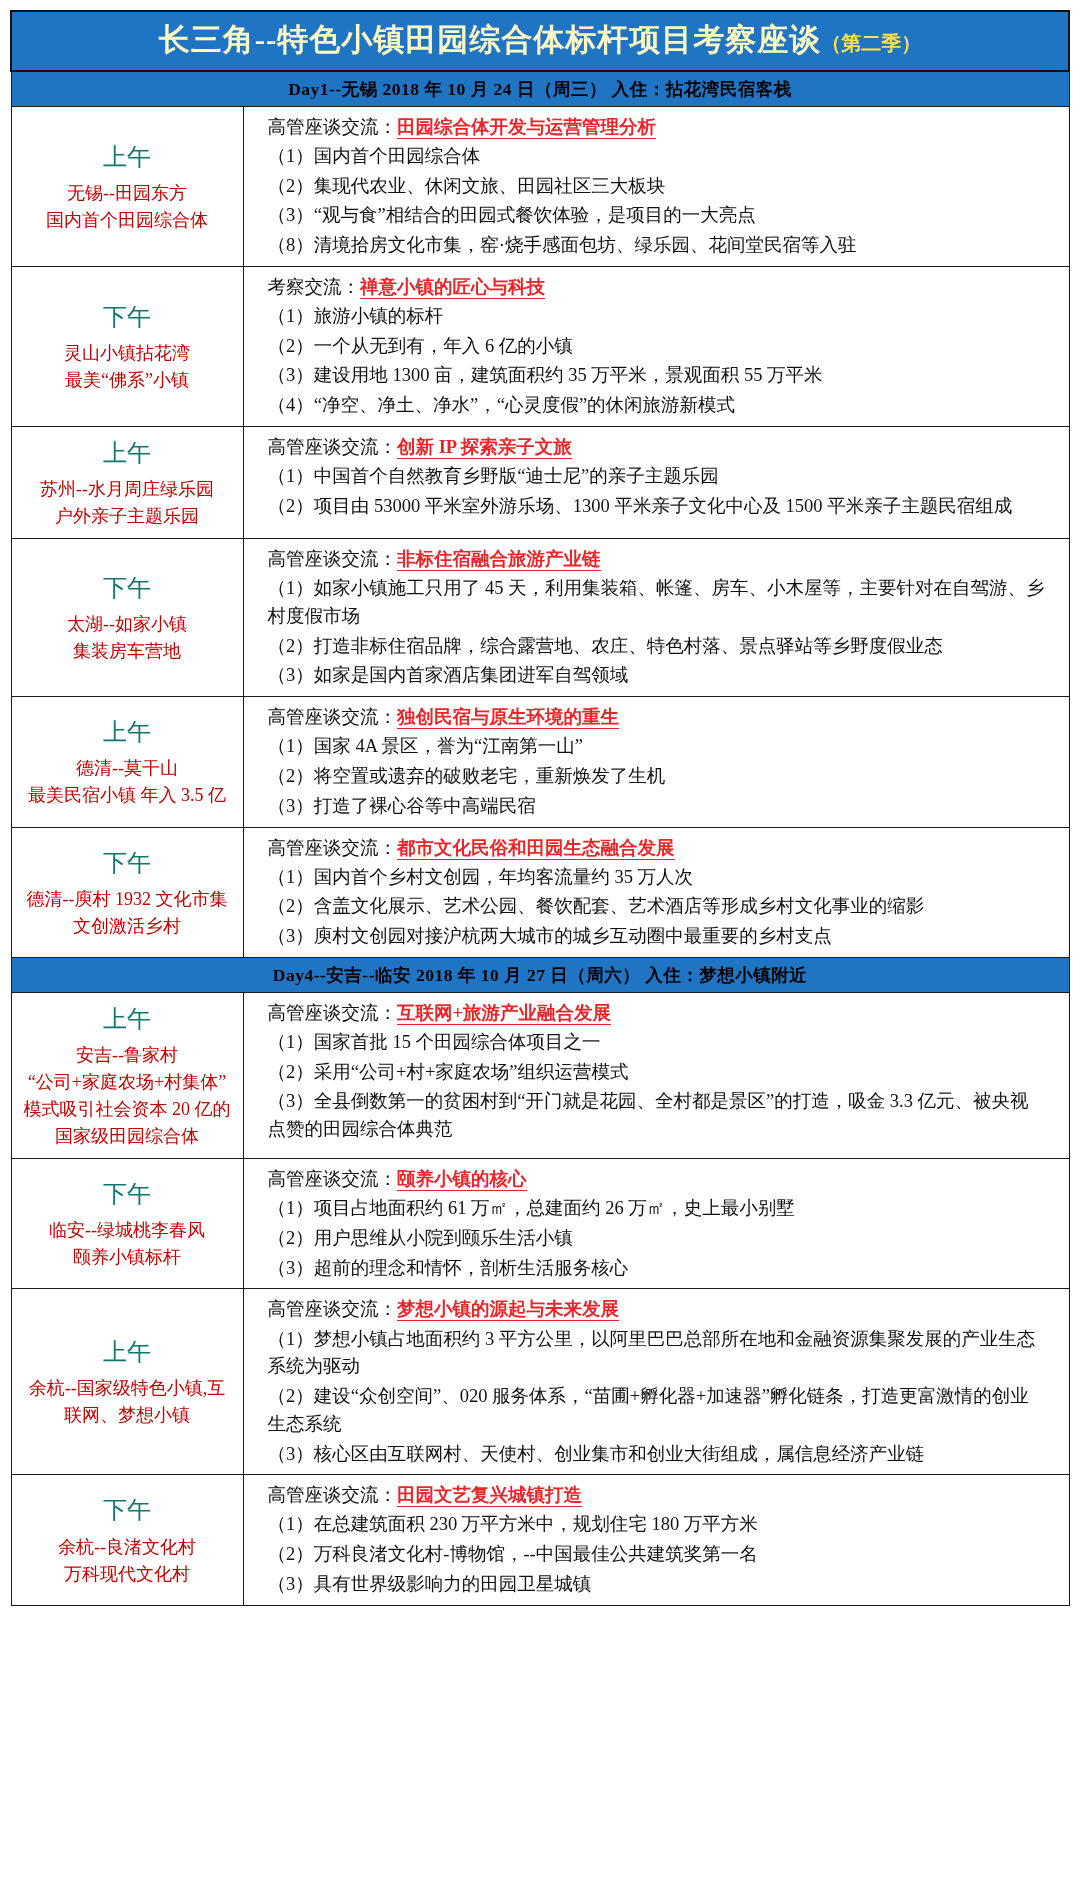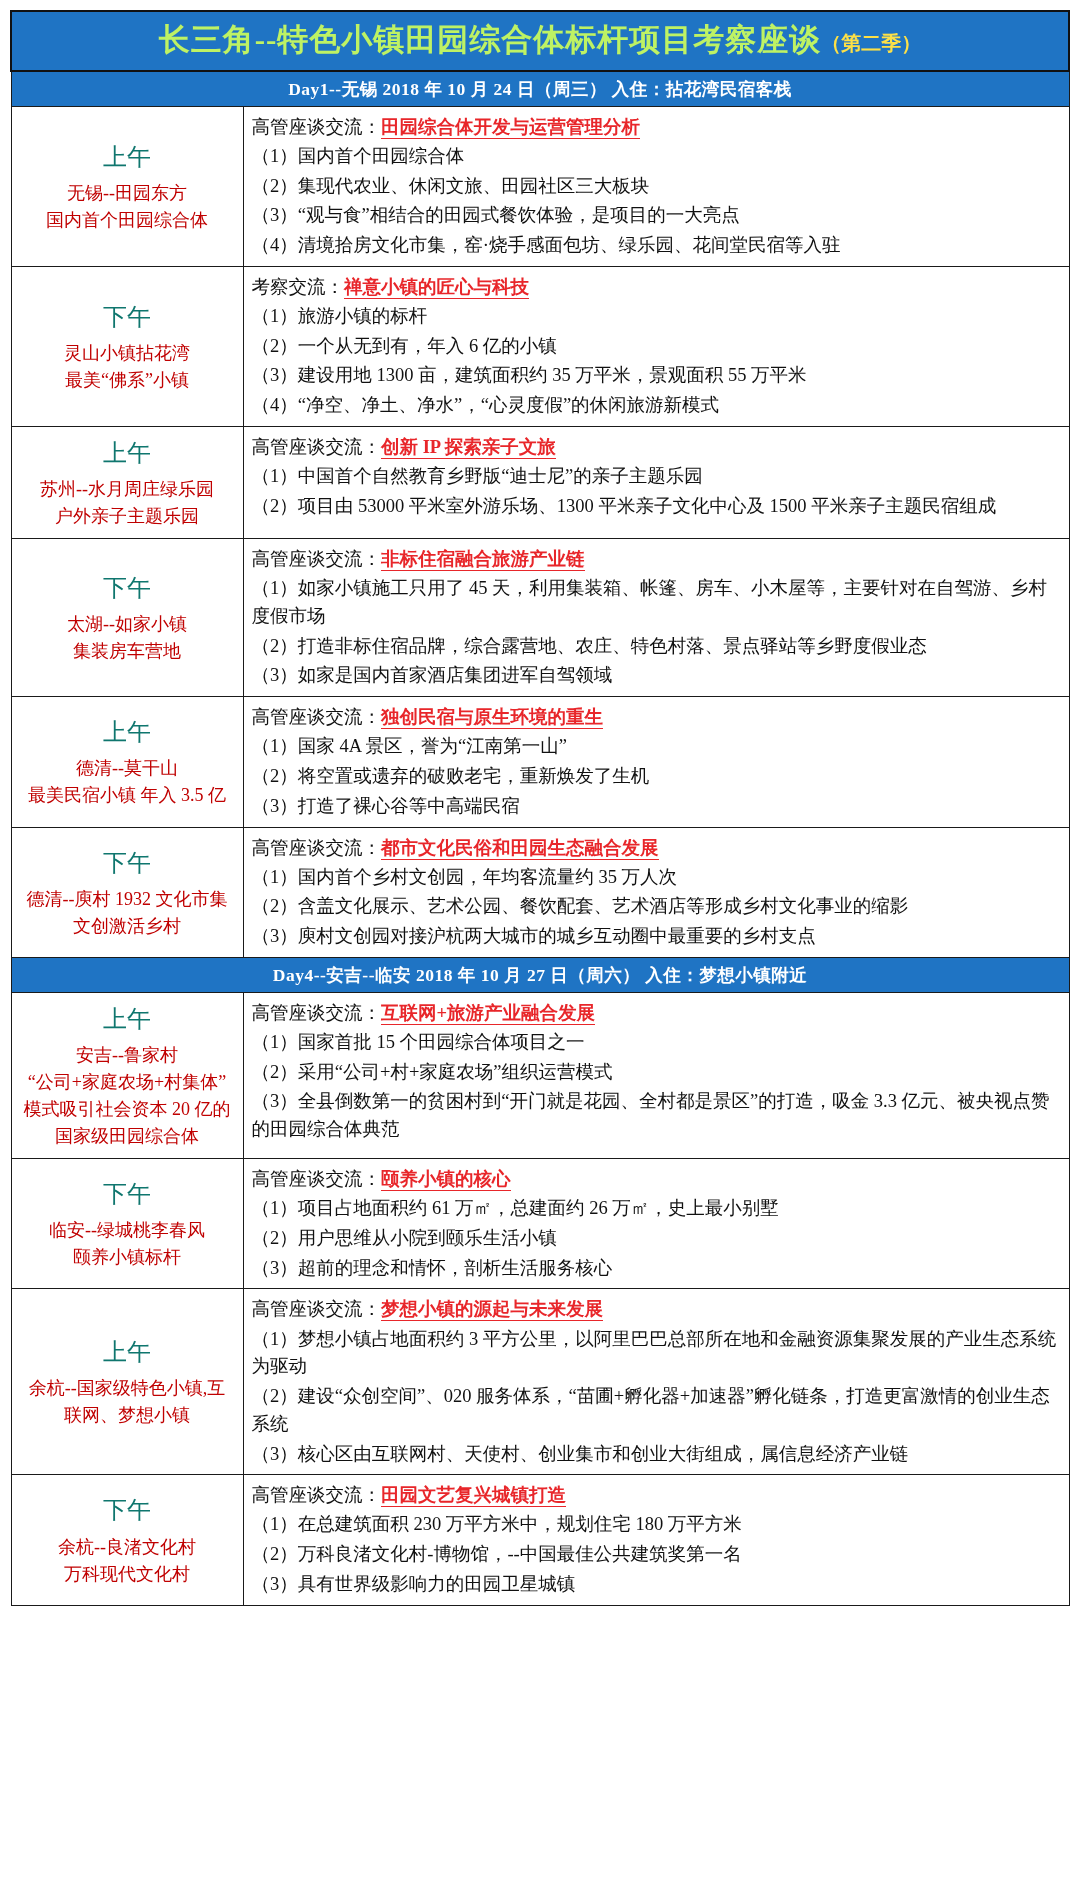--- a/index.html
+++ b/index.html
@@ -17,53 +17,53 @@
     padding: 10px 10px 6px 10px;
   }
   table.sched {
     width: 1060px;
     border-collapse: collapse;
     table-layout: fixed;
   }
   table.sched td {
     border: 1px solid #1a1a1a;
     vertical-align: top;
-    padding: 6px 8px;
+    padding: 6px 24px;
   }
   
   .title-cell {
     background: #1f74c4;
     border: 2px solid #111 !important;
     padding: 10px 6px 12px 6px !important;
     text-align: center;
     vertical-align: middle !important;
   }
   .title-main {
-    color: #bef264;
+    color: #fef9c3;
     font-size: 31px;
     font-weight: bold;
     letter-spacing: 1px;
     line-height: 1.15;
     display: inline;
   }
   .title-sub {
     color: #fde047;
     font-size: 20px;
     font-weight: bold;
     display: inline;
   }
   
   .day-cell {
     background: #1f74c4;
     text-align: center;
     vertical-align: middle !important;
     padding: 5px 4px !important;
   }
   .day-text {
-    color: #ffffff;
+    color: #000000;
     font-size: 17.5px;
     font-weight: bold;
     letter-spacing: 0.5px;
   }
   
   .colhead {
     text-align: center;
     font-size: 19px;
     font-weight: bold;
     vertical-align: middle !important;
@@ -136,21 +136,21 @@
           <td class="sess">
             <span class="when">上午</span>
             <span class="place">无锡--田园东方<br>国内首个田园综合体</span>
           </td>
           <td class="content">
             <div class="lead"><span class="lead-label">高管座谈交流：</span><span class="lead-topic">田园综合体开发与运营管理分析</span></div>
             <ul class="items">
               <li>（1）国内首个田园综合体</li>
               <li>（2）集现代农业、休闲文旅、田园社区三大板块</li>
               <li>（3）“观与食”相结合的田园式餐饮体验，是项目的一大亮点</li>
-              <li>（4）清境拾房文化市集，窑·烧手感面包坊、绿乐园、花间堂民宿等入驻</li>
+              <li>（8）清境拾房文化市集，窑·烧手感面包坊、绿乐园、花间堂民宿等入驻</li>
             </ul>
           </td>
         </tr>
         <tr>
           <td class="sess">
             <span class="when">下午</span>
             <span class="place">灵山小镇拈花湾<br>最美“佛系”小镇</span>
           </td>
           <td class="content">
             <div class="lead"><span class="lead-label">考察交流：</span><span class="lead-topic">禅意小镇的匠心与科技</span></div>

